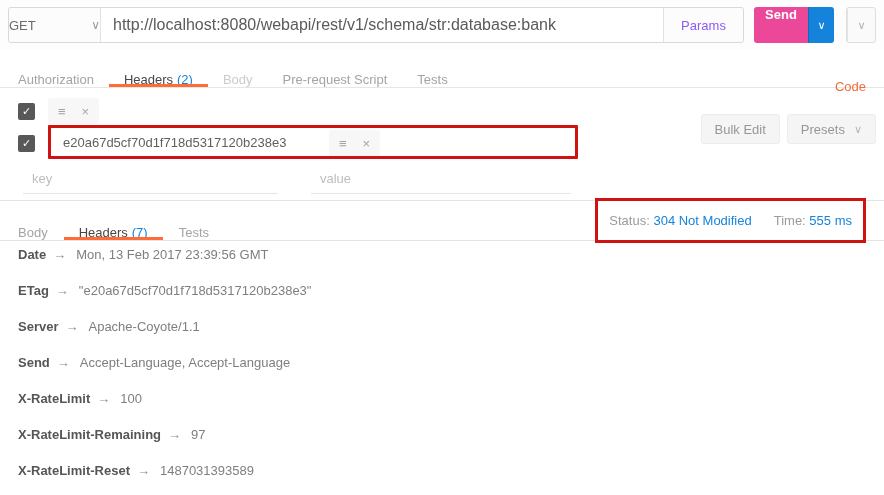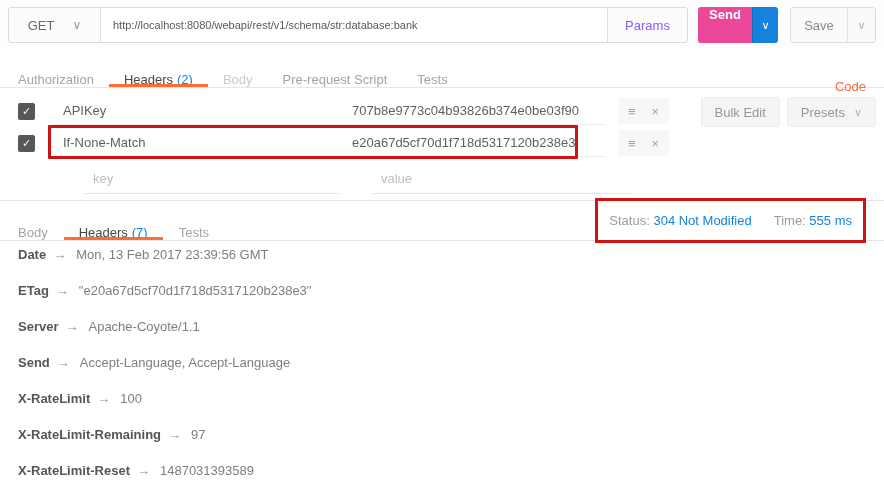--- a/index.html
+++ b/index.html
@@ -2,25 +2,25 @@
 <html><head>
 <meta charset="utf-8">
 <style>
   * { margin:0; padding:0; box-sizing:border-box; }
   html,body { width:884px; height:495px; background:#ffffff; overflow:hidden;
               font-family:"Liberation Sans","DejaVu Sans",sans-serif; font-size:13px; color:#5f5f5f; }
 
   
   .request-bar { height:50px; display:flex; align-items:center; padding:0 8px; background:#fdfdfd; }
   .url-group { flex:1; display:flex; height:36px; border:1px solid #d9d9d9; border-radius:3px; background:#fff; }
-  .method-select { width:92px; display:flex; align-items:center; justify-content:center; gap:18px;
+  .method-select { width:92px; display:flex; align-items:center; justify-content:space-between; gap:18px;
                    border-right:1px solid #e2e2e2; color:#6b6b6b; cursor:pointer; background:#fcfcfc;
                    border-radius:3px 0 0 3px; }
   .method-select .chev { color:#9a9a9a; font-size:12px; }
-  .url-input { flex:1; border:none; outline:none; padding:0 12px; font-size:11px; color:#5a5a5a;
+  .url-input { flex:1; border:none; outline:none; padding:0 12px; font-size:16px; color:#5a5a5a;
                font-family:inherit; background:transparent; }
   .params-btn { width:80px; display:flex; align-items:center; justify-content:center;
                 border-left:1px solid #e2e2e2; color:#8b5cf6; cursor:pointer; background:#fcfcfc;
                 border-radius:0 3px 3px 0; }
   .send-group { display:flex; height:36px; margin-left:10px; border-radius:3px; overflow:hidden; }
   .send-main { width:54px; background:#ec4899; color:#fff; font-weight:bold; display:flex;
                justify-content:center; cursor:pointer; }
   .send-arrow { width:26px; background:#1583db; border-left:1px solid #0f6cb8; color:#fff;
                 display:flex; align-items:center; justify-content:center; font-size:11px; cursor:pointer; }
   .save-group { display:flex; height:36px; margin-left:12px; border:1px solid #dedede; border-radius:3px;
@@ -44,27 +44,27 @@
   .header-row { display:flex; align-items:center; height:32px; padding-left:18px; }
   .checkbox { width:17px; height:17px; min-width:17px; background:#58585a; border-radius:2px; color:#fff;
               font-size:11px; display:flex; align-items:center; justify-content:center; cursor:pointer; }
   .row-fields { display:flex; margin-left:19px; }
   .cell { height:28px; display:flex; align-items:center; padding:0 9px; border-bottom:1px solid #ededed; }
   .cell.key-cell { width:289px; }
   .cell.value-cell { width:262px; }
   .row-icons { display:flex; align-items:center; margin-left:13px; height:26px; background:#f7f7f7;
                border-radius:3px; padding:0 10px; gap:16px; color:#a3a3a3; }
   .row-icons span { cursor:pointer; font-size:13px; }
-  .placeholder-row { margin-top:5px; padding-left:84px; display:flex; }
+  .placeholder-row { margin-top:5px; padding-left:23px; display:flex; }
   .ph-input { border:none; outline:none; border-bottom:1px solid #e5e5e5; height:30px; font-size:13px;
               font-family:inherit; color:#5f5f5f; padding:0 9px; background:transparent; }
   .ph-input::placeholder { color:#bdbdbd; }
   .ph-key { width:255px; margin-right:33px; }
   .ph-value { width:260px; }
-  .side-buttons { position:absolute; top:9px; right:8px; display:flex; gap:7px; }
+  .side-buttons { position:absolute; top:26px; right:8px; display:flex; gap:7px; }
   .btn-gray { height:30px; background:#f5f5f5; border:1px solid #ececec; border-radius:3px; color:#979797;
               display:flex; align-items:center; justify-content:center; padding:0 13px; cursor:pointer; gap:9px; }
   .btn-gray .chev { font-size:11px; color:#b4b4b4; }
 
   
   .annotation { position:absolute; border:3px solid #ce1312; border-radius:1px; pointer-events:none; }
   .annot-row2 { left:48px; top:37px; width:530px; height:34px; }
 
   
   .response-tabs { height:41px; display:flex; align-items:center; padding:0 18px;
@@ -98,23 +98,20 @@
   </div>
   <div class="send-group">
     <div class="send-main">
       <span>Send</span>
     </div>
     <div class="send-arrow">
       <span>∨</span>
     </div>
   </div>
   <div class="save-group">
-    <div class="save-main">
-      <span>Save</span>
-    </div>
     <div class="save-arrow">
       <span>∨</span>
     </div>
   </div>
 </div>
 
 <div class="tab-row">
   <div class="tab">
     <span>Authorization</span>
   </div>
@@ -133,42 +130,31 @@
   </div>
   <span class="code-link">Code</span>
 </div>
 
 <div class="headers-editor">
 
   <div class="header-row">
     <div class="checkbox">
       <span>✓</span>
     </div>
-    <div class="row-fields">
-      <div class="cell key-cell">
-        <span>APIKey</span>
-      </div>
-      <div class="cell value-cell">
-        <span>707b8e9773c04b93826b374e0be03f90</span>
-      </div>
-    </div>
     <div class="row-icons">
       <span>≡</span>
       <span>×</span>
     </div>
   </div>
 
   <div class="header-row">
     <div class="checkbox">
       <span>✓</span>
     </div>
     <div class="row-fields">
-      <div class="cell key-cell">
-        <span>If-None-Match</span>
-      </div>
       <div class="cell value-cell">
         <span>e20a67d5cf70d1f718d5317120b238e3</span>
       </div>
     </div>
     <div class="row-icons">
       <span>≡</span>
       <span>×</span>
     </div>
   </div>
 

